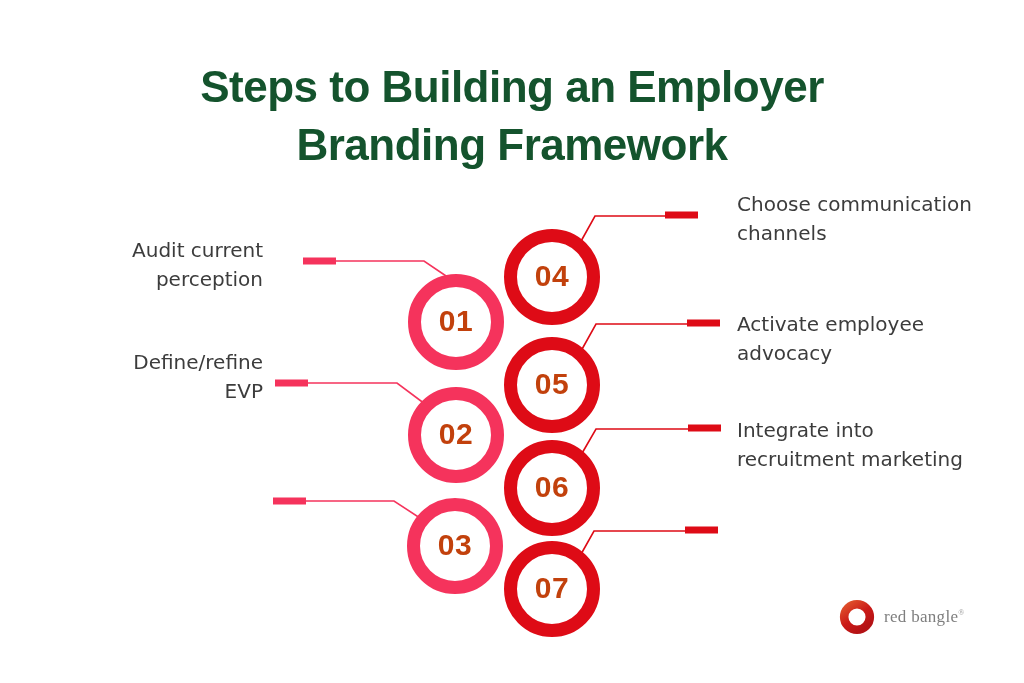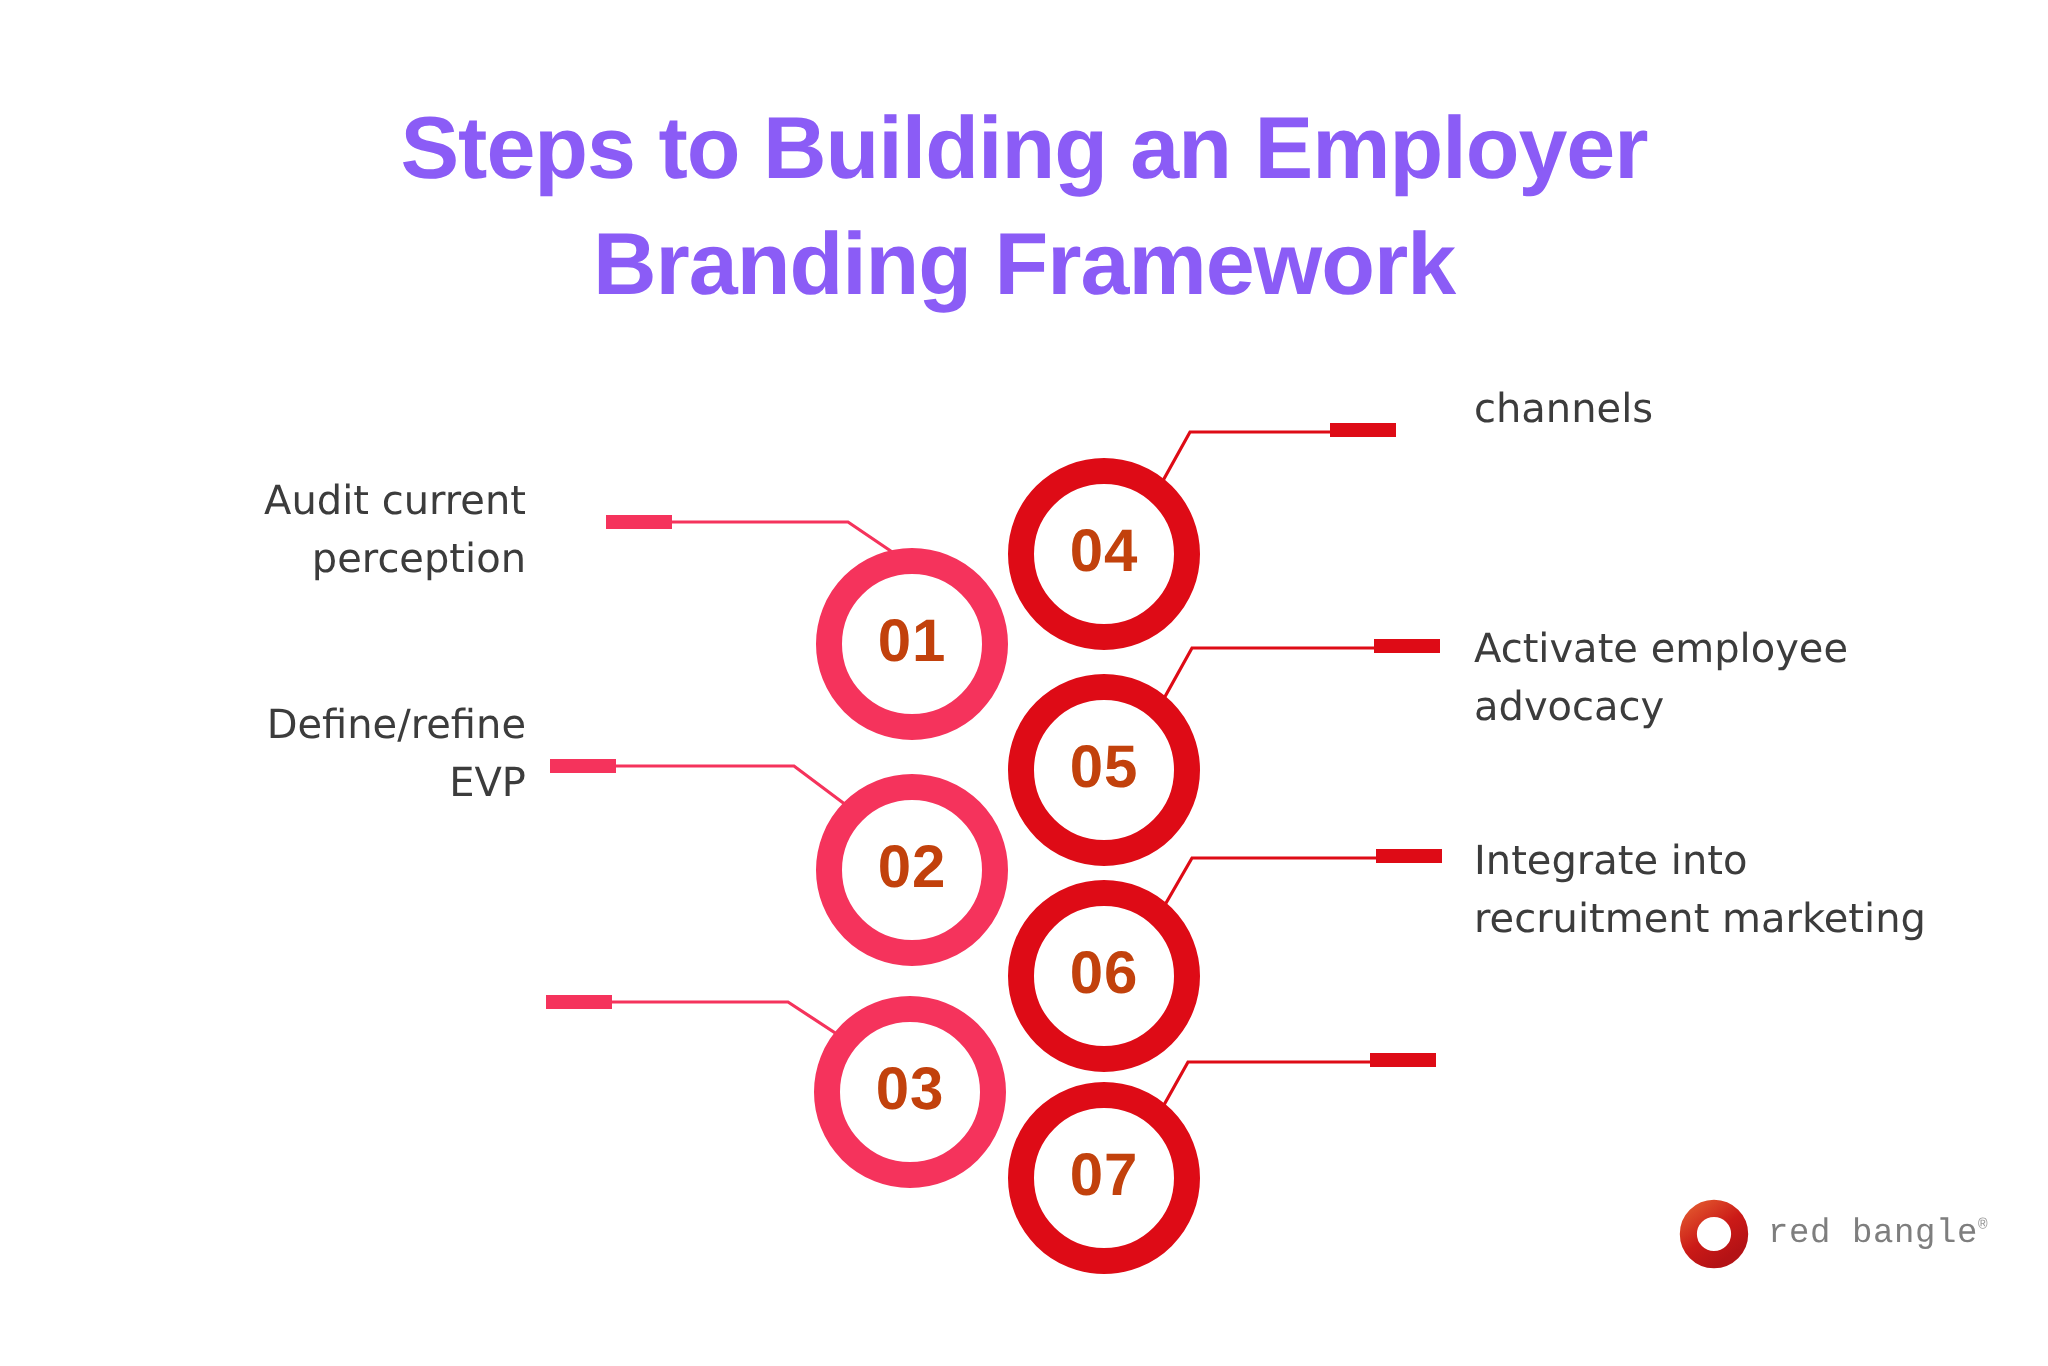--- a/index.html
+++ b/index.html
@@ -1,37 +1,37 @@
 <!DOCTYPE html>
 <html><head>
 <meta charset="utf-8">
 <style>
   html,body{margin:0;padding:0;background:#ffffff;}
   .stage{position:relative;width:1024px;height:683px;background:#ffffff;overflow:hidden;
          font-family:"Liberation Sans", sans-serif;}
-  .title{position:absolute;left:0;right:0;top:42px;margin:4px;text-align:center;
+  .title{position:absolute;left:0;right:0;top:42px;margin:16px;text-align:center;
          font-family:"Liberation Sans", sans-serif;font-weight:bold;
-         font-size:44px;line-height:58px;letter-spacing:-0.5px;color:#8b5cf6;}
+         font-size:44px;line-height:58px;letter-spacing:-0.5px;color:#14532d;}
   .title .t-line{display:block;}
   .art{position:absolute;left:0;top:0;}
   .conn .thin{fill:none;stroke-width:1.6px;}
   .conn .bar{stroke-width:7px;}
   .conn.pink{stroke:#f5335c;}
   .conn.red{stroke:#de0b16;}
   .ring{fill:#ffffff;stroke-width:13px;}
   .ring.pink{stroke:#f5335c;}
   .ring.red{stroke:#de0b16;}
   .num{position:absolute;transform:translate(-50%,-52%);
        font-family:"Liberation Sans", sans-serif;font-weight:bold;font-size:30px;
        letter-spacing:0.5px;color:#c2410c;}
   .label{position:absolute;font-family:"DejaVu Sans", sans-serif;font-size:20px;
          line-height:29px;color:#3c3c3c;white-space:nowrap;}
   .label.ralign{text-align:right;}
   .logo{position:absolute;left:838px;top:598px;display:flex;align-items:center;gap:8px;}
-  .logo-text{font-family:Liberation Mono, monospace;font-size:17px;color:#7e7e7e;
+  .logo-text{font-family:Liberation Serif, serif;font-size:17px;color:#7e7e7e;
              letter-spacing:0.3px;}
   .logo-mark{font-size:8px;color:#9a9a9a;vertical-align:super;}
 </style>
 </head>
 <body>
 
 <div class="stage">
 
   <h1 class="title">
     <span class="t-line">Steps to Building an Employer</span>
@@ -89,20 +89,21 @@
   <div class="label ralign" style="right:761px;top:236px">
     <div>Audit current</div>
     <div>perception</div>
   </div>
   <div class="label ralign" style="right:761px;top:348px">
     <div>Define/refine</div>
     <div>EVP</div>
   </div>
 
   <div class="label" style="left:737px;top:190px">
+    <div>Choose communication</div>
     <div>channels</div>
   </div>
   <div class="label" style="left:737px;top:310px">
     <div>Activate employee</div>
     <div>advocacy</div>
   </div>
   <div class="label" style="left:737px;top:416px">
     <div>Integrate into</div>
     <div>recruitment marketing</div>
   </div>

